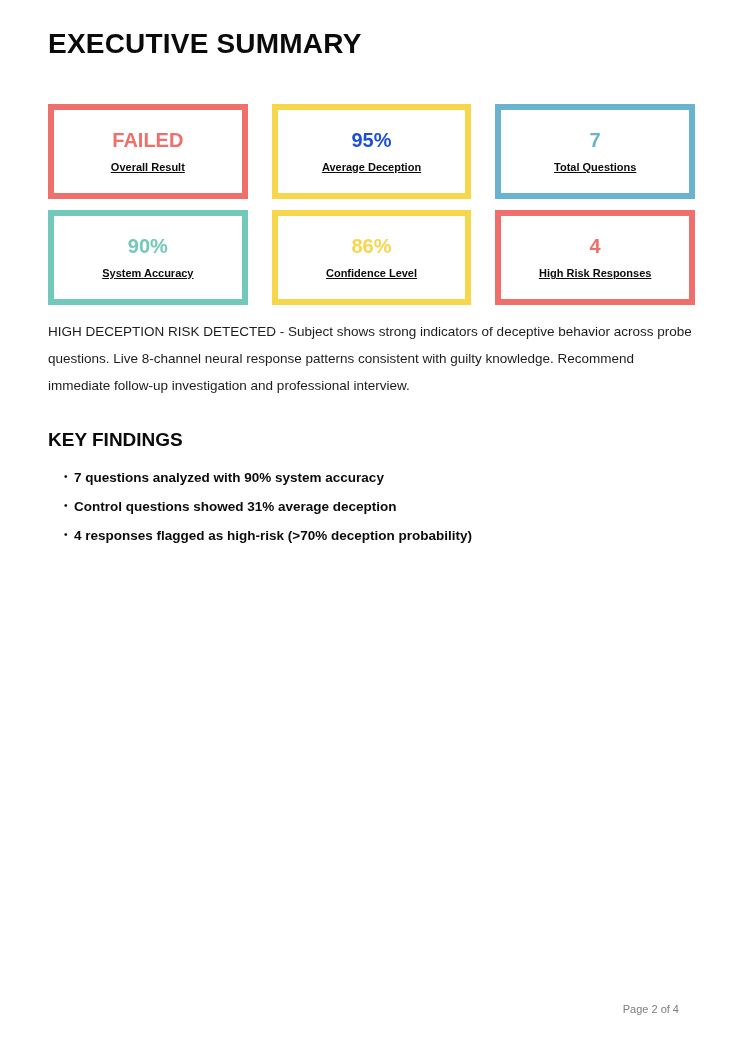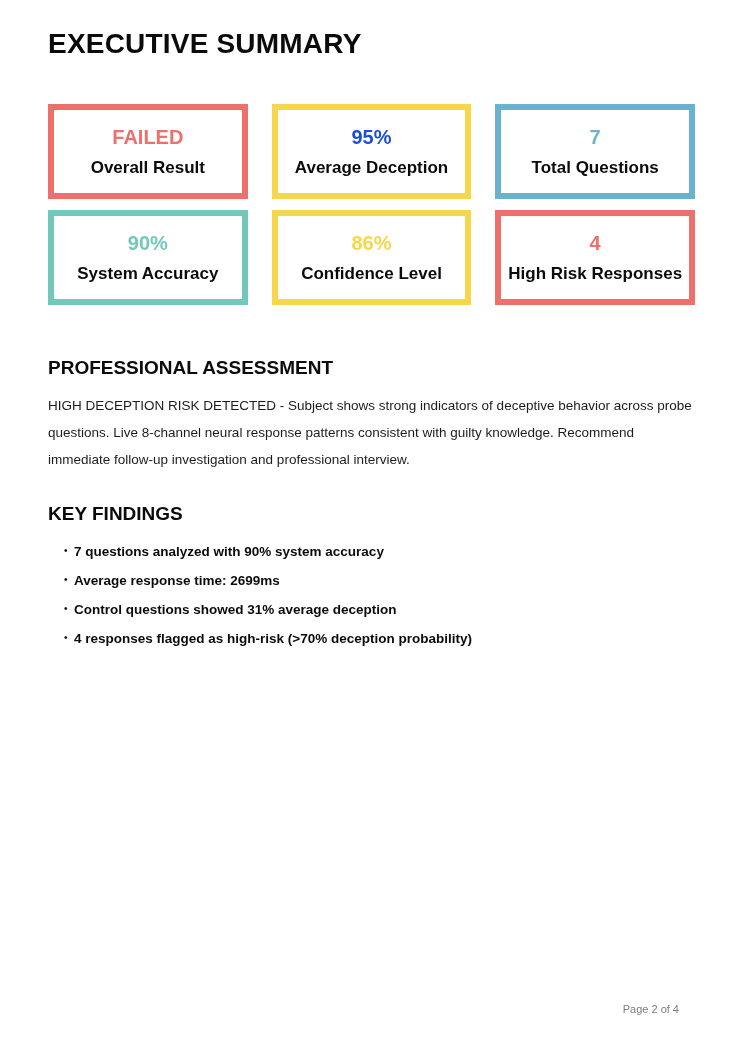--- a/index.html
+++ b/index.html
@@ -51,24 +51,25 @@
     align-items: center;
     justify-content: center;
     gap: 12px;
   }
   .stat-value {
     font-size: 20px;
     font-weight: bold;
     line-height: 1;
   }
   .stat-label {
-    font-size: 17px;
+    font-size: 11px;
     font-weight: bold;
     line-height: 1;
     color: #0b0b0b;
+    text-decoration: underline;
   }
   .section-heading {
     margin: 0;
     font-size: 19px;
     font-weight: bold;
     color: #0b0b0b;
   }
   .section-pa { margin-top: 52px; }
   .section-kf { margin-top: 30px; }
   .assessment-body {
@@ -138,26 +139,24 @@
         <div class="stat-value" style="color: rgb(246, 215, 75);">86%</div>
         <div class="stat-label">Confidence Level</div>
       </div>
       <div class="stat-card" style="border-color: rgb(238, 111, 107);">
         <div class="stat-value" style="color: rgb(238, 111, 107);">4</div>
         <div class="stat-label">High Risk Responses</div>
       </div>
     </div>
   </div>
 
-  <h2 class="section-heading section-pa">PROFESSIONAL ASSESSMENT</h2>
   <p class="assessment-body">HIGH DECEPTION RISK DETECTED - Subject shows strong indicators of deceptive behavior across probe questions. Live 8-channel neural response patterns consistent with guilty knowledge. Recommend immediate follow-up investigation and professional interview.</p>
 
   <h2 class="section-heading section-kf">KEY FINDINGS</h2>
   <ul class="findings-list">
     <li>7 questions analyzed with 90% system accuracy</li>
-    <li>Average response time: 2699ms</li>
     <li>Control questions showed 31% average deception</li>
     <li>4 responses flagged as high-risk (&gt;70% deception probability)</li>
   </ul>
 
   <div class="page-footer">Page 2 of 4</div>
 
 </div>
 
 </body></html>

